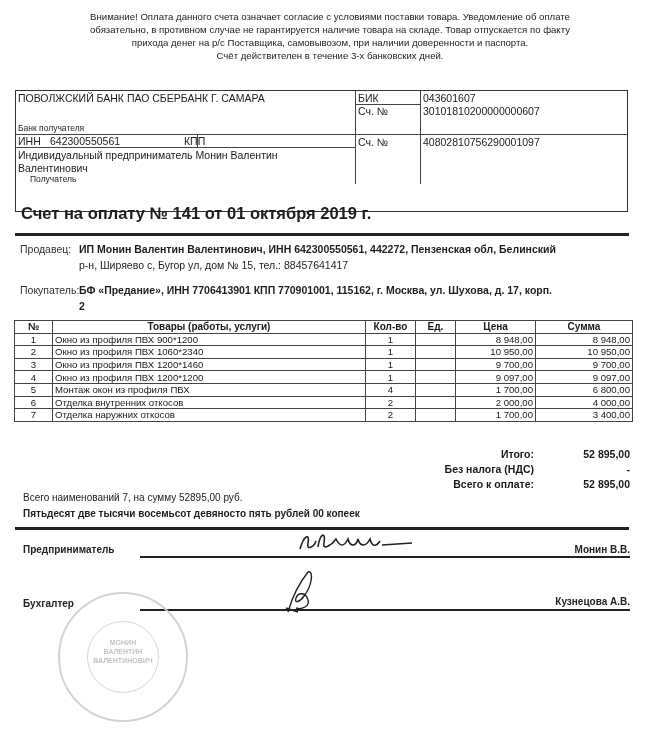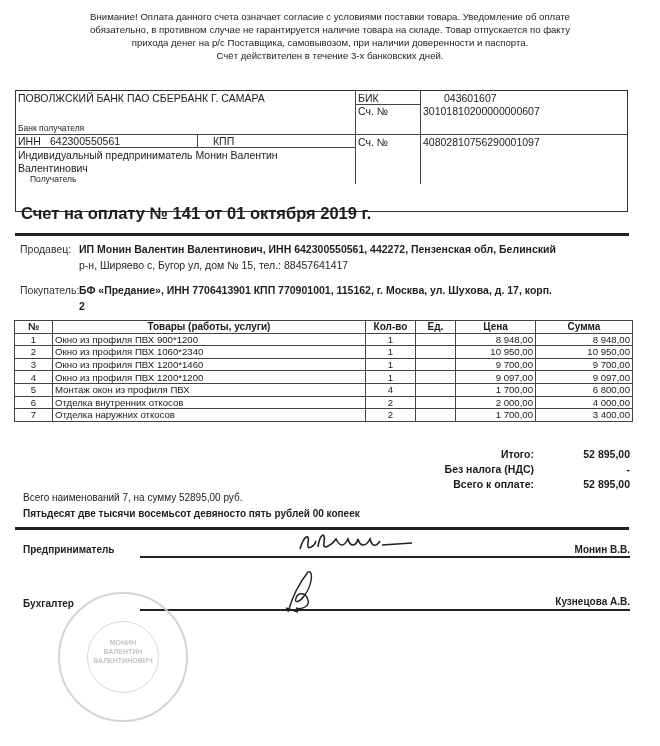--- a/index.html
+++ b/index.html
@@ -64,28 +64,28 @@
 
   <div class="hline" style="left:0; top:43px; width:339px;"></div>
   <div class="hline" style="left:0; top:56px; width:339px;"></div>
   <div class="hline" style="left:339px; top:13px; width:65px;"></div>
   <div class="hline" style="left:339px; top:43px; width:272px;"></div>
 
   <div class="cell" style="left:2px; top:1px;">ПОВОЛЖСКИЙ БАНК ПАО СБЕРБАНК Г. САМАРА</div>
   <div class="cell small" style="left:2px; top:32px;">Банк получателя</div>
   <div class="cell" style="left:2px; top:44px;">ИНН</div>
   <div class="cell" style="left:34px; top:44px;">642300550561</div>
-  <div class="cell" style="left:197px; top:44px;">КПП</div>
+  <div class="cell" style="left:168px; top:44px;">КПП</div>
   <div class="cell" style="left:220px; top:44px;"></div>
   <div class="cell" style="left:2px; top:58px;">Индивидуальный предприниматель Монин Валентин</div>
   <div class="cell" style="left:2px; top:71px;">Валентинович</div>
   <div class="cell small" style="left:2px; top:83px;padding-left:12px;">Получатель</div>
 
   <div class="cell" style="left:342px; top:1px;">БИК</div>
-  <div class="cell" style="left:428px; top:1px;">043601607</div>
+  <div class="cell" style="left:407px; top:1px;">043601607</div>
   <div class="cell" style="left:342px; top:14px;">Сч. №</div>
   <div class="cell" style="left:407px; top:14px;">30101810200000000607</div>
   <div class="cell" style="left:342px; top:45px;">Сч. №</div>
   <div class="cell" style="left:407px; top:45px;">40802810756290001097</div>
 </div>
 
 <div class="title">Счет на оплату № 141 от 01 октября 2019 г.</div>
 <div class="title-rule"></div>
 
 <div class="party" style="top:241px;">

